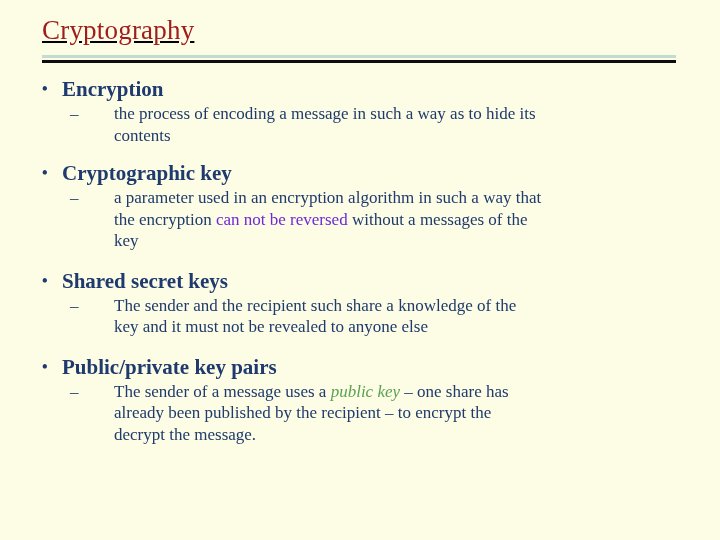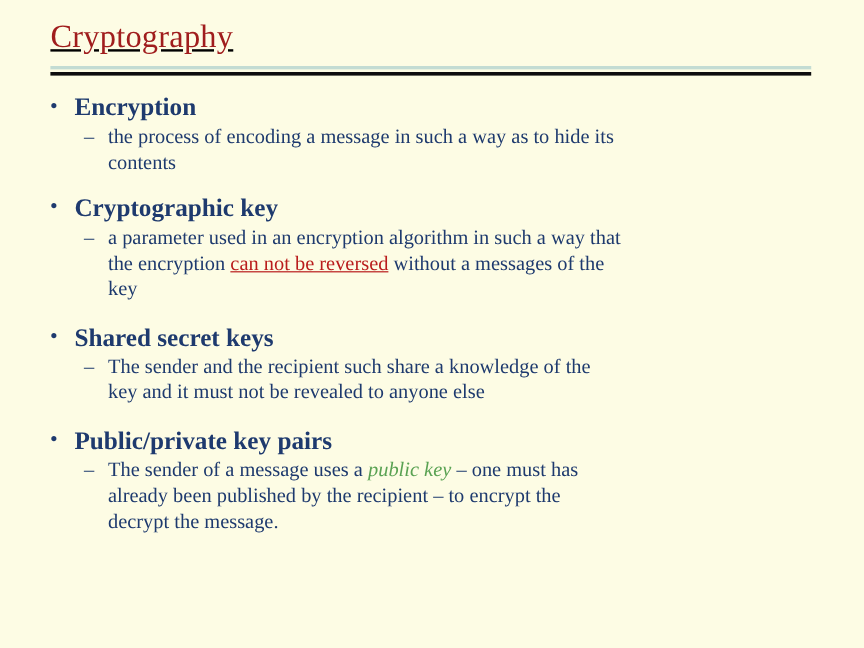--- a/index.html
+++ b/index.html
@@ -97,31 +97,31 @@
   .lvl2 .marker {
     position: absolute;
     left: 70px;
     top: 0;
     font-size: 17px;
     line-height: 21.5px;
     color: #1e3a6e;
   }
   .lvl2 .text {
     display: block;
+    margin-left: 24px;
   }
 
   .grp { margin-bottom: 0px; }
   .grp-encryption { margin-top: 0px; }
   .grp-cryptokey  { margin-top: 14px; }
   .grp-shared     { margin-top: 16px; }
   .grp-publicpriv { margin-top: 16px; }
 
   .hl-green {
-    color: #b91c1c;
-    text-decoration: underline;
+    color: #6d28d9;
   }
   .em-green {
     color: #5aa253;
     font-style: italic;
   }
   .nowrapline { white-space: nowrap; }
 </style>
 </head>
 <body>
 
@@ -176,20 +176,20 @@
       </div>
     </div>
 
     <div class="grp grp-publicpriv">
       <div class="lvl1">
         <span class="marker">•</span>
         <span>Public/private key pairs</span>
       </div>
       <div class="lvl2">
         <span class="marker">–</span>
-        <span class="text nowrapline"><span>The sender of a message uses a </span><span class="em-green">public key</span><span> – one must has</span></span>
+        <span class="text nowrapline"><span>The sender of a message uses a </span><span class="em-green">public key</span><span> – one share has</span></span>
         <span class="text nowrapline">already been published by the recipient – to encrypt the</span>
         <span class="text">decrypt the message.</span>
       </div>
     </div>
 
   </div>
 </div>
 
 </body></html>

